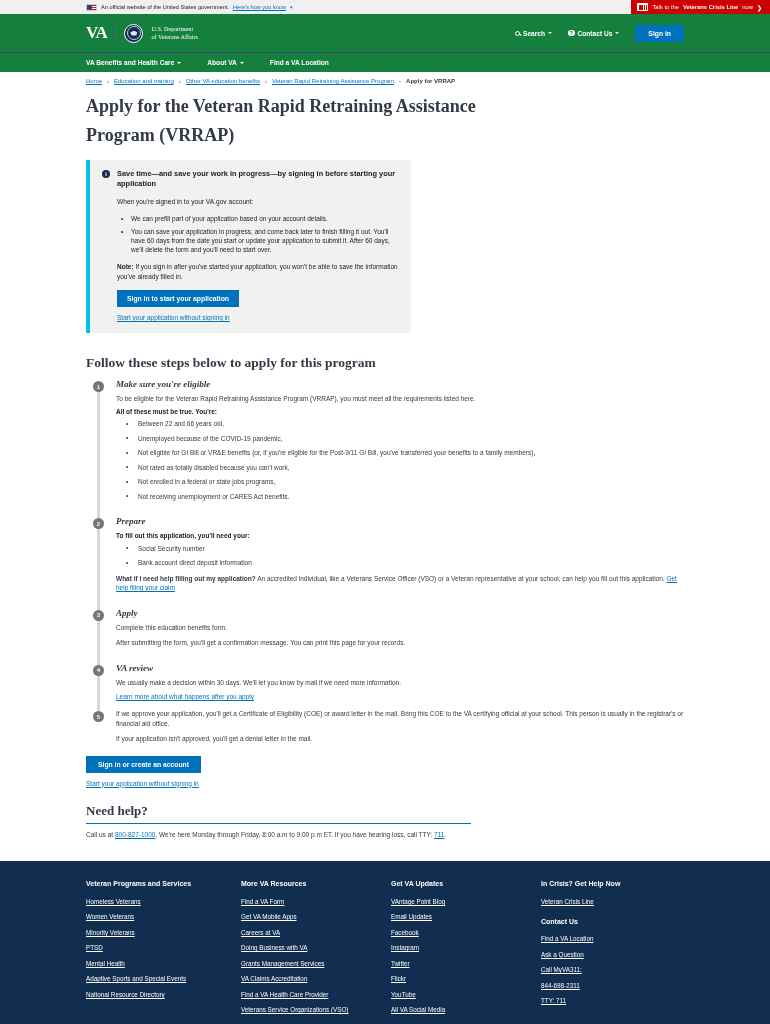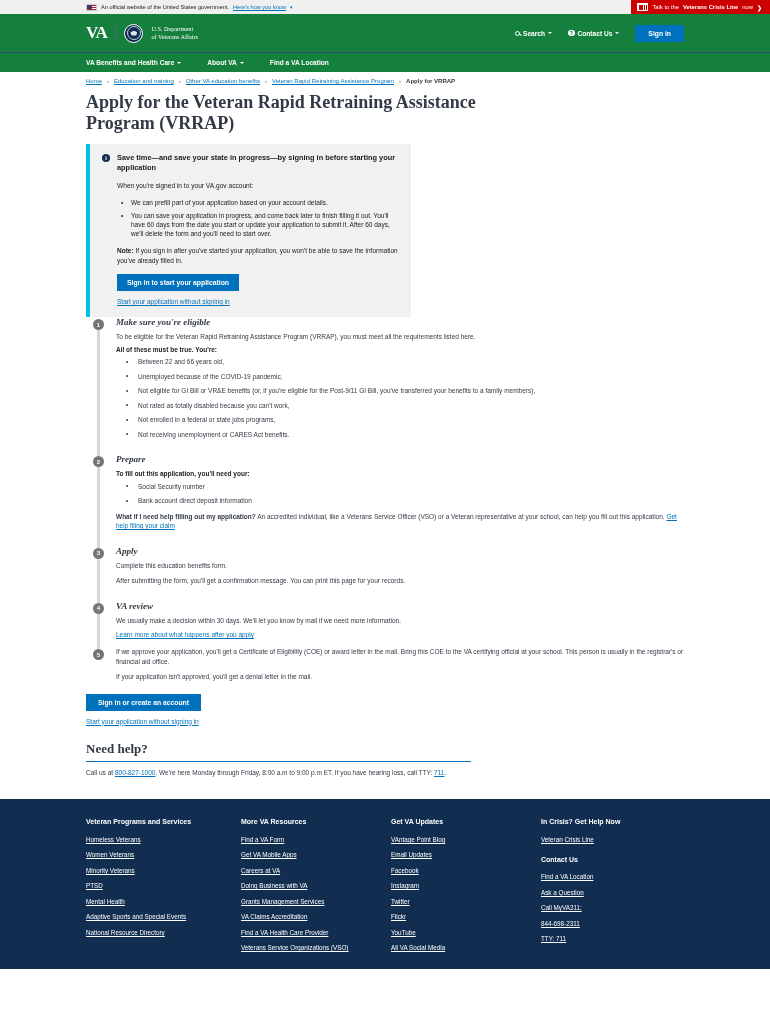--- a/index.html
+++ b/index.html
@@ -124,21 +124,21 @@
     padding: 6px 86px 4px; display: flex; align-items: center;
     gap: 5px; font-size: 6px; flex-wrap: wrap;
   }
   .breadcrumb .sep { color: #5b616b; font-size: 6px; }
   .breadcrumb .current { color: #323a45; font-weight: bold; }
 
   
   main { padding: 0 86px; }
   h1.page-title {
     font-family: "Liberation Serif", serif;
-    font-size: 18px; line-height: 21px; color: #323a45;
+    font-size: 18px; line-height: 29px; color: #323a45;
     font-weight: bold; margin: 4px 0 10px;
     max-width: 450px;
   }
 
   
   .alert-box {
     background: #f1f1f1; border-left: 4px solid #02bfe7;
     padding: 9px 12px 12px 12px; width: 325px;
     display: flex; gap: 7px;
   }
@@ -320,34 +320,35 @@
   <span class="sep">›</span>
   <span class="current">Apply for VRRAP</span>
 </div>
 
 <main>
   <h1 class="page-title">Apply for the Veteran Rapid Retraining Assistance Program (VRRAP)</h1>
 
   <div class="alert-box">
     <span class="info-circle">i</span>
     <div class="alert-body">
-      <div class="alert-title">Save time—and save your state in progress—by signing in before starting your application</div>
+      <div class="alert-title">Save time—and save your work in progress—by signing in before starting your application</div>
       <div class="alert-p">When you're signed in to your VA.gov account:</div>
       <ul class="alert-list">
         <li>We can prefill part of your application based on your account details.</li>
         <li>You can save your application in progress, and come back later to finish filling it out. You'll have 60 days from the date you start or update your application to submit it. After 60 days, we'll delete the form and you'll need to start over.</li>
       </ul>
       <div class="alert-note">
         <b>Note:</b><span> If you sign in after you've started your application, you won't be able to save the information you've already filled in.</span>
       </div>
       <a class="btn-primary" href="#">Sign in to start your application</a>
       <a class="link-block" href="#">Start your application without signing in</a>
     </div>
   </div>
 
+  <h2 class="steps-heading">Follow these steps below to apply for this program</h2>
 
   <div class="process">
 
     <div class="step">
       <span class="num">1</span>
       <h3>Make sure you're eligible</h3>
       <p class="tight">To be eligible for the Veteran Rapid Retraining Assistance Program (VRRAP), you must meet all the requirements listed here.</p>
       <p class="tight bold-lead">All of these must be true. You're:</p>
       <ul class="step-list">
         <li>Between 22 and 66 years old,</li>

